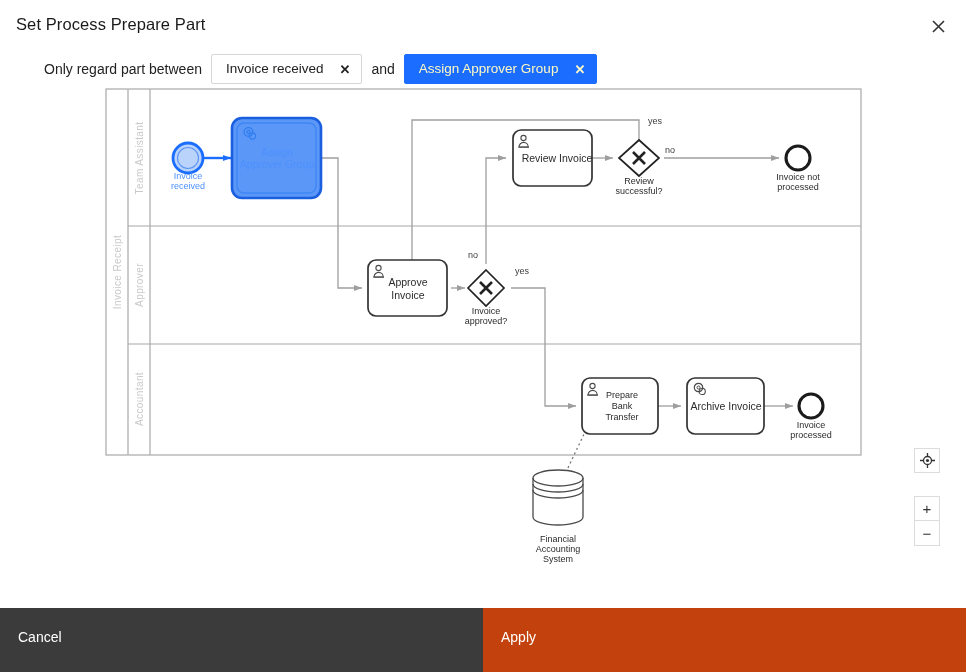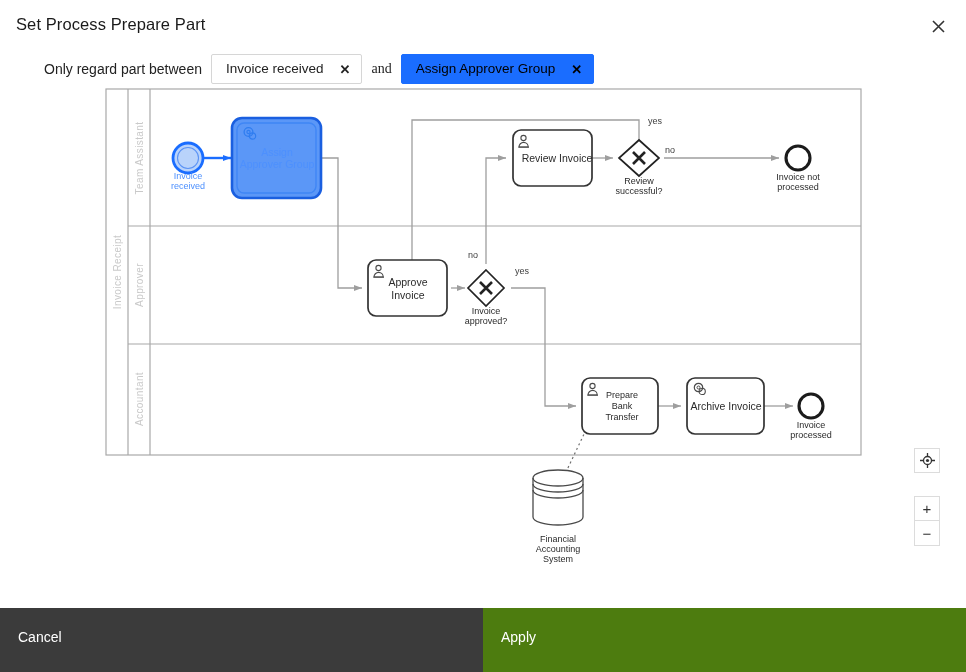--- a/index.html
+++ b/index.html
@@ -57,32 +57,32 @@
     white-space: nowrap;
   }
   .chip.plain {
     background: #ffffff;
     border: 1px solid #d6d6d6;
     color: #222;
   }
   .chip.accent {
     background: #1a6dff;
     border: 1px solid #1a6dff;
-    color: #000000;
+    color: #fef9c3;
   }
   .chip .chip-label { line-height: 1; }
   .chip .chip-x {
     margin-left: 16px;
     font-size: 13px;
     font-weight: bold;
     line-height: 1;
     cursor: pointer;
     display: inline-block;
   }
-  .and-word { margin-left: 9px; white-space: nowrap; font-family: Liberation Serif, serif; }
+  .and-word { margin-left: 9px; white-space: nowrap; }
 
   
   .canvas {
     position: absolute;
     left: 0; top: 88px;
     width: 966px; height: 512px;
     background: #ffffff;
     overflow: hidden;
   }
   .canvas svg { display: block; }
@@ -120,21 +120,21 @@
   .footer button {
     border: none;
     margin: 0; padding: 0 0 6px 18px;
     font-family: "Liberation Sans", sans-serif;
     font-size: 14px;
     text-align: left;
     cursor: pointer;
     color: #ffffff;
   }
   .btn-cancel { width: 483px; background: #3b3b3b; }
-  .btn-apply  { width: 483px; background: #4d7c0f; }
+  .btn-apply  { width: 483px; background: #c2410c; }
 
   
   .lane-label {
     font-family: "Liberation Sans", sans-serif;
     font-size: 10px;
     fill: #c9c9c9;
     letter-spacing: 0.4px;
   }
   .el-label {
     font-family: "Liberation Sans", sans-serif;

